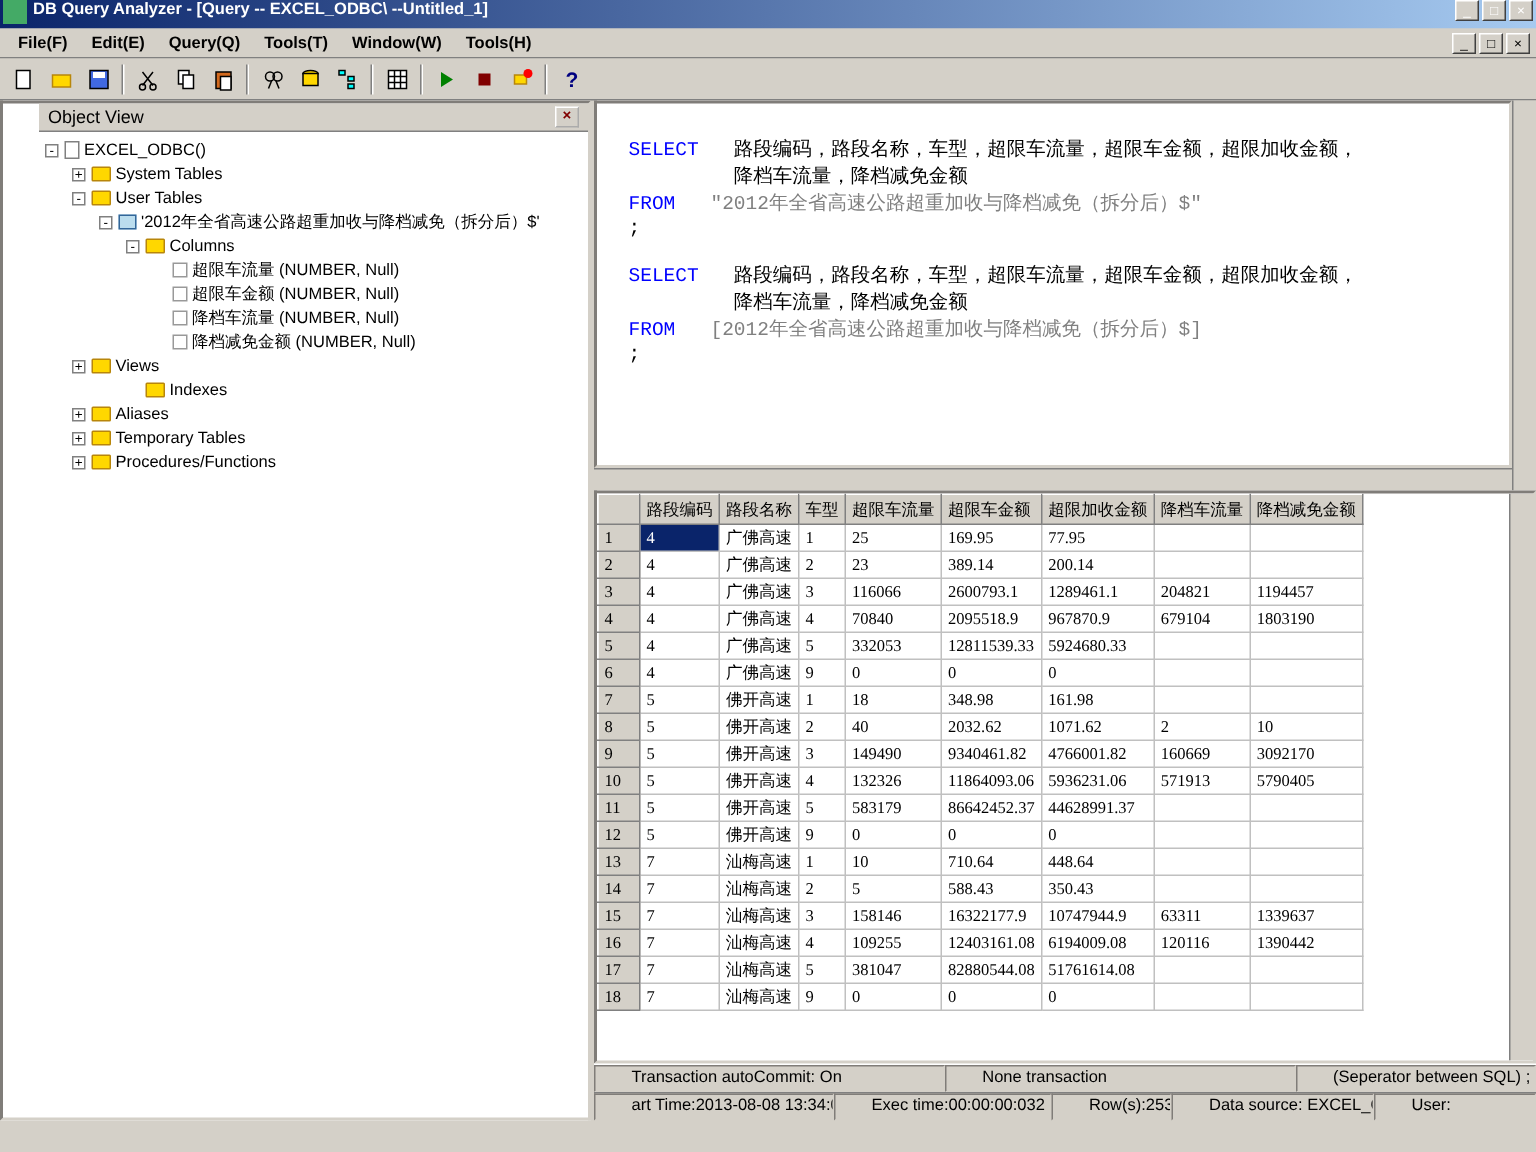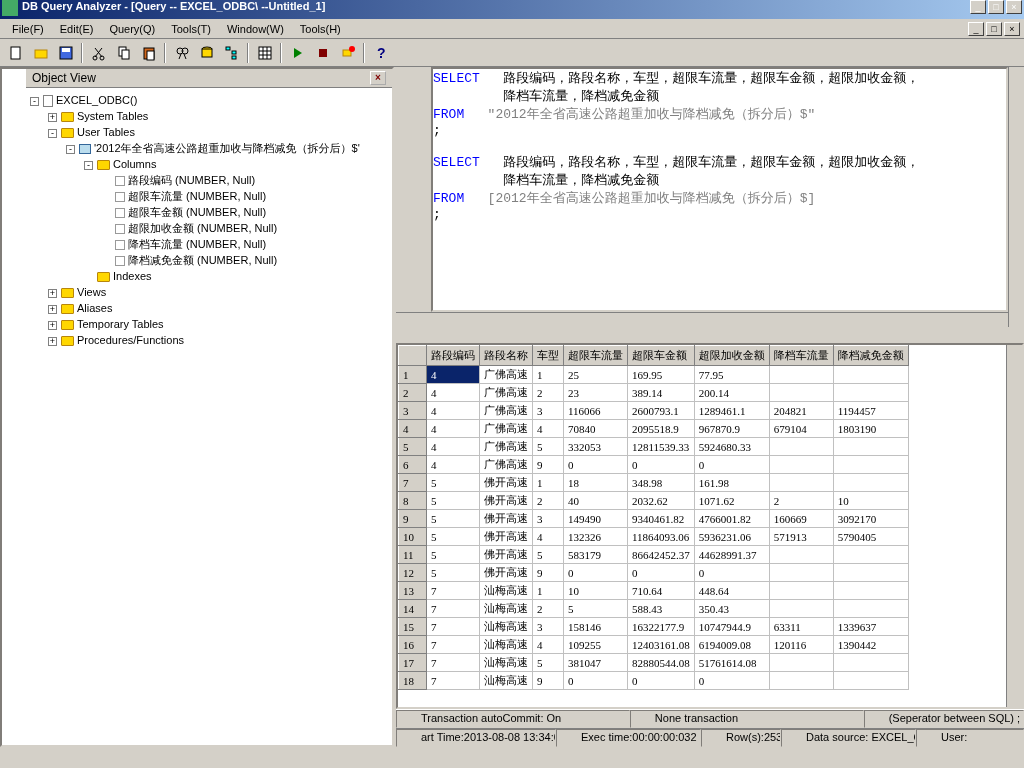--- a/index.html
+++ b/index.html
@@ -4,46 +4,46 @@
 <style>
 * { box-sizing: border-box; margin: 0; padding: 0; }
 body { font-family: Tahoma, Arial, sans-serif; font-size: 11px; background: #d4d0c8; width: 1024px; height: 768px; overflow: hidden; color: #000; }
 .titlebar { background: linear-gradient(to right, #0a246a, #a6caf0); color: #fff; height: 19px; display: flex; align-items: flex-start; padding: 0 2px; }
 .titlebar-icon { width: 16px; height: 16px; background: #4a6; margin-right: 4px; display: inline-block; }
 .titlebar-text { flex: 1; font-weight: bold; font-size: 11px; }
 .titlebar-btns { display: flex; gap: 2px; }
 .titlebar-btn { width: 16px; height: 14px; background: #d4d0c8; border: 1px solid #fff; border-right-color: #404040; border-bottom-color: #404040; font-size: 9px; text-align: center; line-height: 12px; cursor: pointer; font-family: Arial; }
 .mdi-btns { display: flex; gap: 2px; margin-left: auto; }
 .menubar { background: #d4d0c8; height: 20px; display: flex; align-items: center; padding: 0 4px; border-bottom: 1px solid #808080; }
-.menu-item { padding: 18px 8px; cursor: pointer; }
+.menu-item { padding: 18px 8px; cursor: pointer; font-weight: bold; }
 .toolbar { background: #d4d0c8; height: 28px; display: flex; align-items: center; padding: 2px 4px; border-bottom: 1px solid #808080; gap: 2px; }
 .tool-btn { width: 23px; height: 22px; border: 1px solid #d4d0c8; display: flex; align-items: center; justify-content: center; cursor: pointer; }
 .tool-sep { width: 2px; height: 20px; border-left: 1px solid #808080; border-right: 1px solid #fff; margin: 0 2px; }
 .main { display: flex; height: 680px; }
 .left-pane { width: 394px; background: #fff; border: 2px inset #d4d0c8; display: flex; flex-direction: column; padding-left: 24px; }
 .pane-title { background: #d4d0c8; padding: 2px 6px; font-family: "MS Sans Serif", Arial; font-size: 12px; display: flex; align-items: center; border-bottom: 1px solid #808080; }
 .pane-close { margin-left: auto; width: 16px; height: 14px; background: #d4d0c8; border: 1px outset #fff; color: #800000; text-align: center; cursor: pointer; font-size: 10px; line-height: 12px; font-weight: bold; }
 .tree { flex: 1; overflow: auto; padding: 4px; font-size: 11px; }
 .tree-node { white-space: nowrap; line-height: 16px; }
 .tree-indent { display: inline-block; }
 .tree-toggle { display: inline-block; width: 9px; height: 9px; border: 1px solid #808080; text-align: center; line-height: 7px; font-size: 9px; margin-right: 4px; cursor: pointer; background: #fff; }
 .tree-icon { display: inline-block; width: 16px; height: 12px; margin-right: 3px; vertical-align: middle; }
 .folder-icon { background: #ffd700; border: 1px solid #b8860b; border-radius: 1px; height: 10px; width: 13px; }
 .db-icon { background: #fff; border: 1px solid #808080; width: 10px; height: 12px; }
 .table-icon { background: #bde; border: 1px solid #369; width: 12px; height: 10px; }
 .col-icon { background: #fff; border: 1px solid #999; width: 10px; height: 10px; }
 .right-pane { flex: 1; display: flex; flex-direction: column; margin-left: 2px; }
-.sql-editor { background: #fff; border: 2px inset #d4d0c8; height: 260px; padding: 0; font-family: "Courier New", monospace; font-size: 13px; overflow: auto; white-space: pre; margin-left: 35px; }
+.sql-editor { background: #fff; border: 2px inset #d4d0c8; height: 260px; padding: 21px; font-family: "Courier New", monospace; font-size: 13px; overflow: auto; white-space: pre; }
 .sql-kw { color: #0000ff; }
 .sql-str { color: #808080; }
 .scroll-v { width: 16px; background: #d4d0c8; border-left: 1px solid #808080; }
 .scroll-h { height: 16px; background: #d4d0c8; border-top: 1px solid #808080; }
 .editor-wrap { display: flex; height: 260px; }
 .editor-inner { flex: 1; display: flex; flex-direction: column; }
-.results-pane { flex: 1; background: #fff; border: 2px inset #d4d0c8; display: flex; flex-direction: column; margin-top: 16px; overflow: hidden; }
+.results-pane { flex: 1; background: #fff; border: 2px inset #d4d0c8; display: flex; flex-direction: column; margin-top: 0; overflow: hidden; }
 .grid-wrap { flex: 1; overflow: auto; display: flex; }
 .grid-scroll { flex: 1; overflow: auto; }
 table.grid { border-collapse: collapse; font-family: "MS Sans Serif", Tahoma; font-size: 11px; }
 table.grid th { background: #d4d0c8; border: 1px solid #808080; border-top-color: #fff; border-left-color: #fff; padding: 2px 4px; font-weight: normal; text-align: left; }
 table.grid td { border: 1px solid #c0c0c0; padding: 1px 4px; background: #fff; height: 17px; }
 table.grid td.rownum { background: #d4d0c8; border: 1px solid #808080; border-top-color: #fff; border-left-color: #fff; text-align: left; width: 28px; }
 .cell-sel { background: #0a246a !important; color: #fff; }
 .tabs { display: flex; background: #d4d0c8; border-top: 1px solid #808080; height: 22px; }
 .tab { padding: 2px 10px; border: 1px solid #808080; border-top: none; background: #d4d0c8; margin-right: 2px; cursor: pointer; display: flex; align-items: center; gap: 3px; }
 .tab.active { background: #fff; }
@@ -181,29 +181,27 @@
       <span>Object View</span>
       <span class="pane-close">×</span>
     </div>
     <div class="tree">
       <div class="tree-node"><span class="tree-toggle">-</span><span class="tree-icon db-icon"></span><span>EXCEL_ODBC()</span></div>
       <div class="tree-node"><span class="tree-indent" style="width:18px"></span><span class="tree-toggle">+</span><span class="tree-icon folder-icon"></span><span>System Tables</span></div>
       <div class="tree-node"><span class="tree-indent" style="width:18px"></span><span class="tree-toggle">-</span><span class="tree-icon folder-icon"></span><span>User Tables</span></div>
       <div class="tree-node"><span class="tree-indent" style="width:36px"></span><span class="tree-toggle">-</span><span class="tree-icon table-icon"></span><span>'2012年全省高速公路超重加收与降档减免（拆分后）$'</span></div>
       <div class="tree-node"><span class="tree-indent" style="width:54px"></span><span class="tree-toggle">-</span><span class="tree-icon folder-icon"></span><span>Columns</span></div>
       <div id="tree-columns">
-          <div class="tree-node"><span class="tree-indent" style="width:72px"></span><span class="tree-indent" style="width:13px"></span><span class="tree-icon col-icon"></span><span>路段编码 (NUMBER, Null)</span></div>
           <div class="tree-node"><span class="tree-indent" style="width:72px"></span><span class="tree-indent" style="width:13px"></span><span class="tree-icon col-icon"></span><span>超限车流量 (NUMBER, Null)</span></div>
           <div class="tree-node"><span class="tree-indent" style="width:72px"></span><span class="tree-indent" style="width:13px"></span><span class="tree-icon col-icon"></span><span>超限车金额 (NUMBER, Null)</span></div>
-          <div class="tree-node"><span class="tree-indent" style="width:72px"></span><span class="tree-indent" style="width:13px"></span><span class="tree-icon col-icon"></span><span>超限加收金额 (NUMBER, Null)</span></div>
           <div class="tree-node"><span class="tree-indent" style="width:72px"></span><span class="tree-indent" style="width:13px"></span><span class="tree-icon col-icon"></span><span>降档车流量 (NUMBER, Null)</span></div>
           <div class="tree-node"><span class="tree-indent" style="width:72px"></span><span class="tree-indent" style="width:13px"></span><span class="tree-icon col-icon"></span><span>降档减免金额 (NUMBER, Null)</span></div>
         </div>
+      <div class="tree-node"><span class="tree-indent" style="width:18px"></span><span class="tree-toggle">+</span><span class="tree-icon folder-icon"></span><span>Views</span></div>
       <div class="tree-node"><span class="tree-indent" style="width:54px"></span><span class="tree-indent" style="width:13px"></span><span class="tree-icon folder-icon"></span><span>Indexes</span></div>
-      <div class="tree-node"><span class="tree-indent" style="width:18px"></span><span class="tree-toggle">+</span><span class="tree-icon folder-icon"></span><span>Views</span></div>
       <div class="tree-node"><span class="tree-indent" style="width:18px"></span><span class="tree-toggle">+</span><span class="tree-icon folder-icon"></span><span>Aliases</span></div>
       <div class="tree-node"><span class="tree-indent" style="width:18px"></span><span class="tree-toggle">+</span><span class="tree-icon folder-icon"></span><span>Temporary Tables</span></div>
       <div class="tree-node"><span class="tree-indent" style="width:18px"></span><span class="tree-toggle">+</span><span class="tree-icon folder-icon"></span><span>Procedures/Functions</span></div>
     </div>
   </div>
 
   <div class="right-pane">
     <div class="editor-wrap">
       <div class="editor-inner">
         <div class="sql-editor" id="sql-editor"><span class="sql-kw">SELECT</span>   路段编码，路段名称，车型，超限车流量，超限车金额，超限加收金额，

